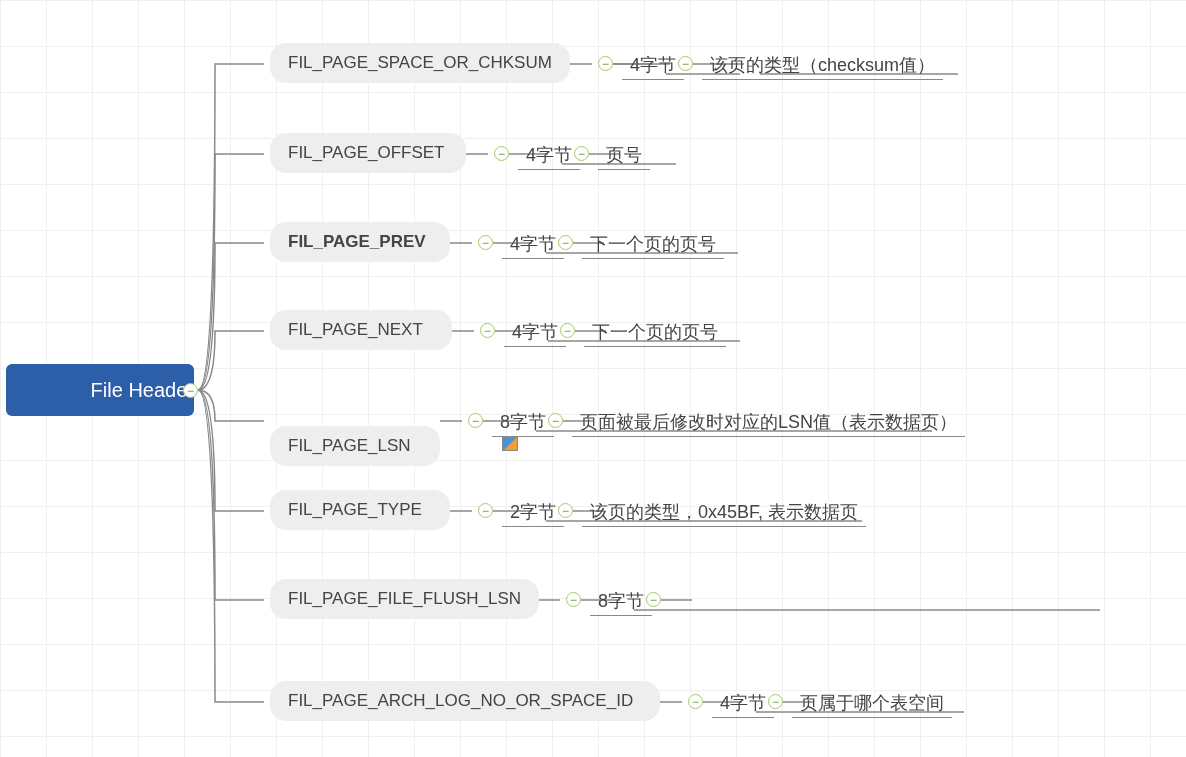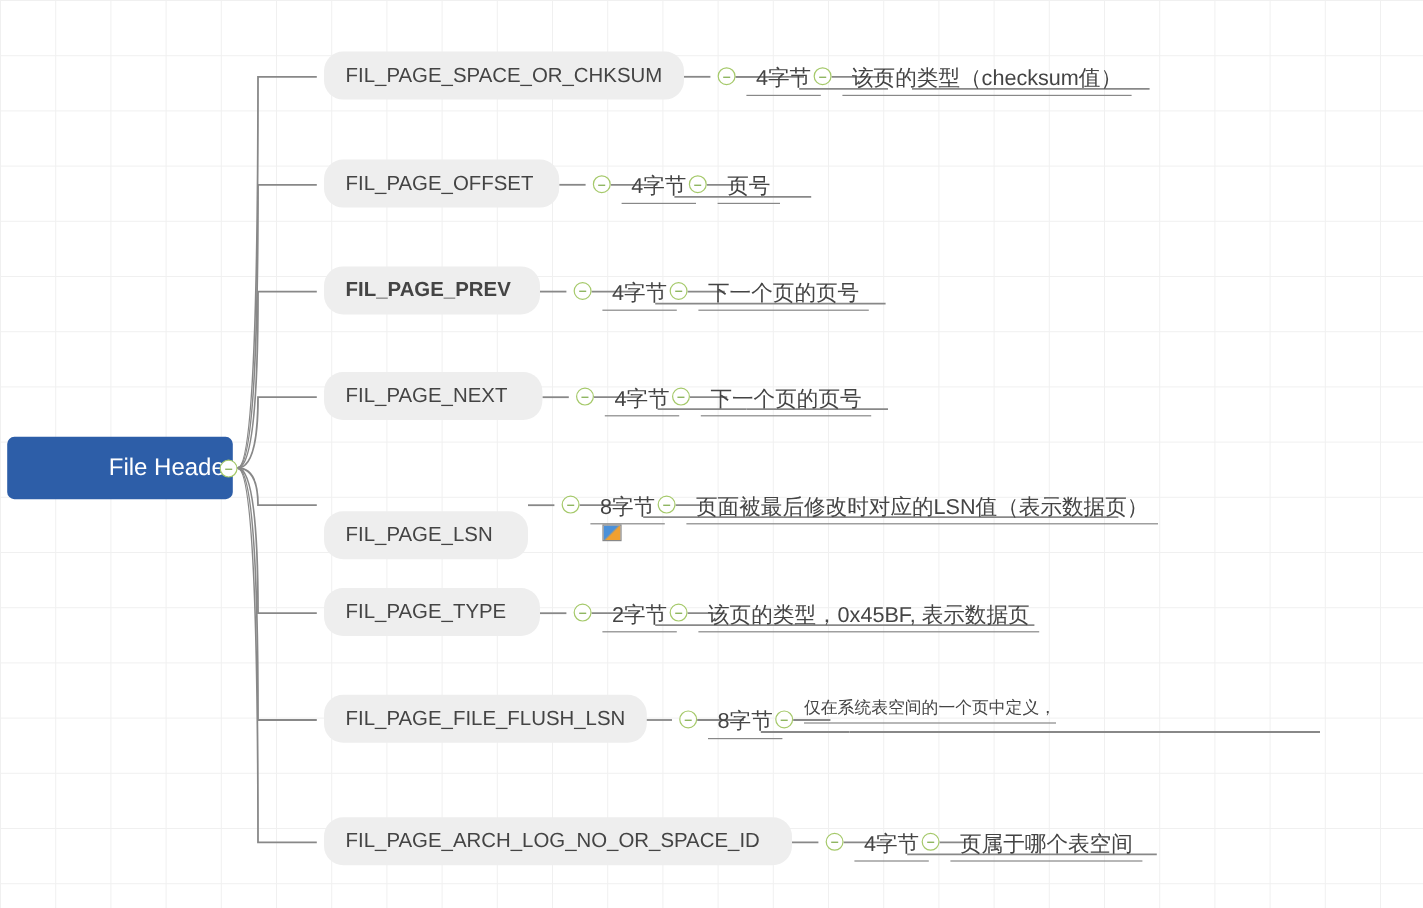--- a/index.html
+++ b/index.html
@@ -234,21 +234,20 @@
     </div>
     <div class="field-node" style="left: 270px; top: 579px; min-width: 268px;">
       <span>FIL_PAGE_FILE_FLUSH_LSN</span>
     </div>
     <div class="expander" style="position: absolute; left: 566px; top: 592px;">−</div>
     <div class="sub-node" style="left: 590px; top: 589px;">
       <span class="underline">8字节</span>
     </div>
     <div class="expander" style="position: absolute; left: 646px; top: 592px;">−</div>
     <div class="desc-multi" style="left: 670px; top: 580px; border-bottom: 1.5px solid rgb(136, 136, 136); padding-bottom: 2px;">
-      <div>仅在系统表空间的一个页中定义，</div>
     </div>
     <div class="field-node" style="left: 270px; top: 681px; min-width: 390px; align-items: center;">
       <span>FIL_PAGE_ARCH_LOG_NO_OR_SPACE_ID</span>
     </div>
     <div class="expander" style="position: absolute; left: 688px; top: 694px;">−</div>
     <div class="sub-node" style="left: 712px; top: 691px;">
       <span class="underline">4字节</span>
     </div>
     <div class="expander" style="position: absolute; left: 768px; top: 694px;">−</div>
     <div class="sub-node" style="left: 792px; top: 691px;">

